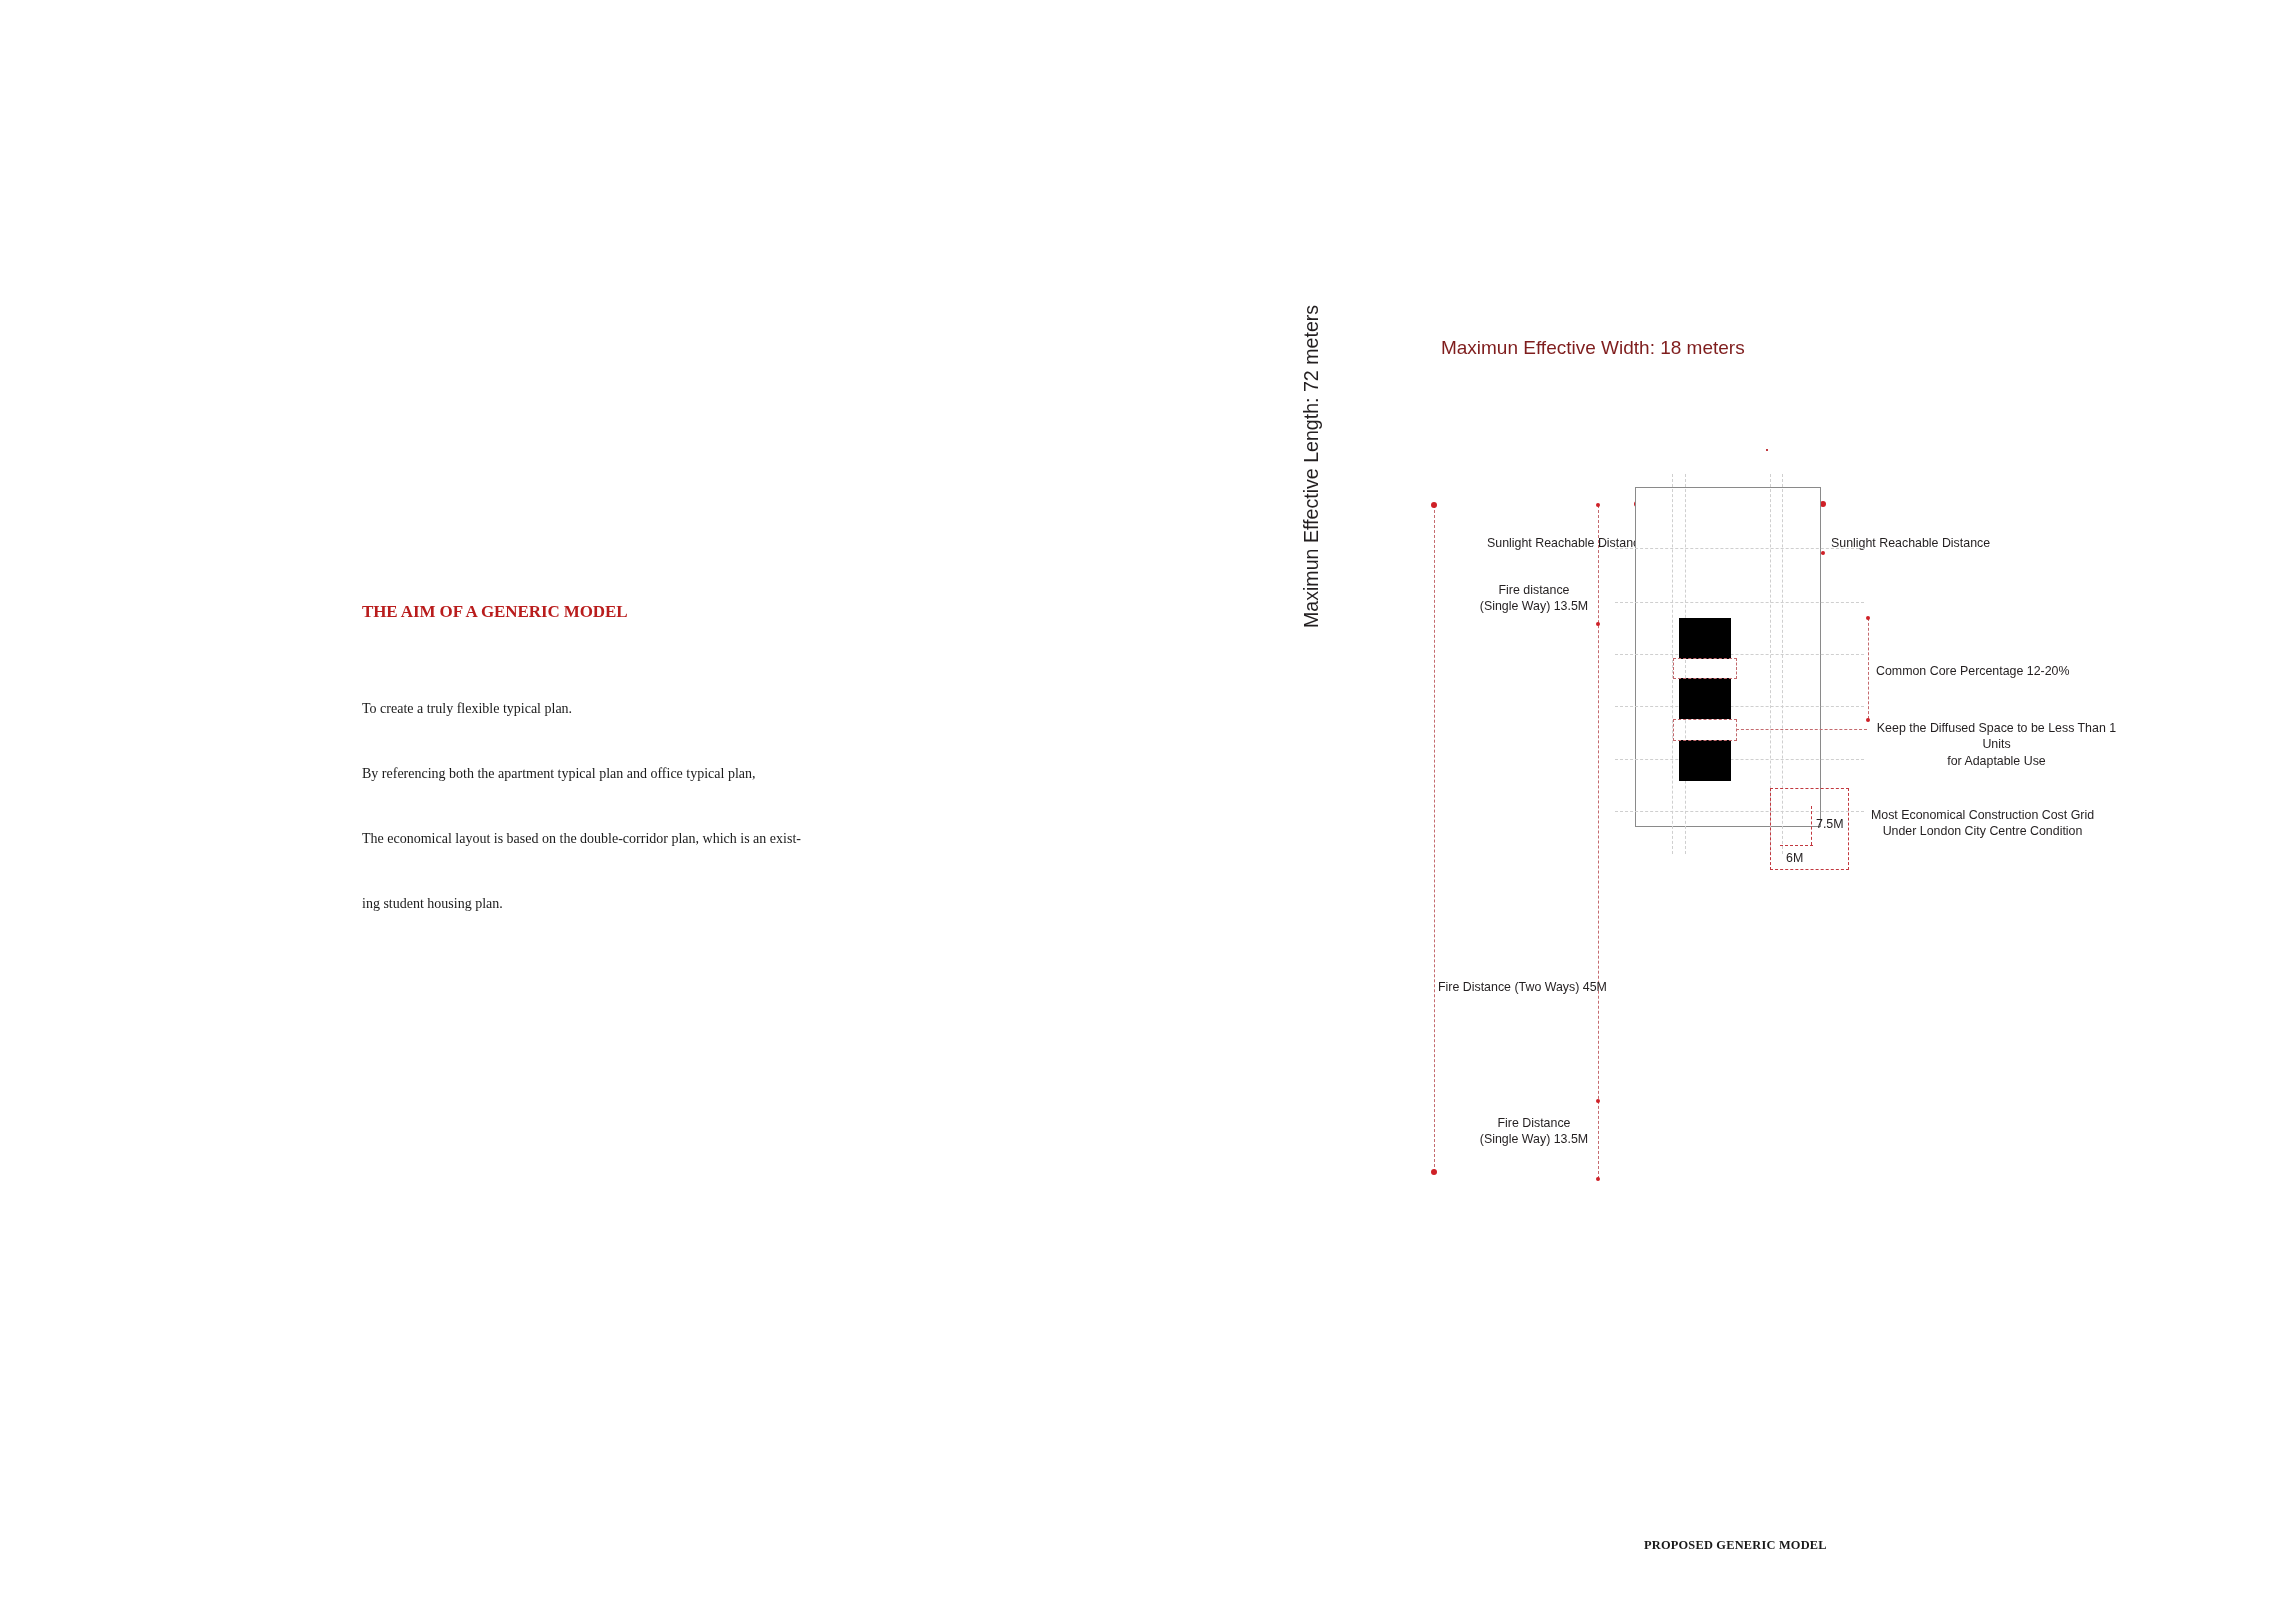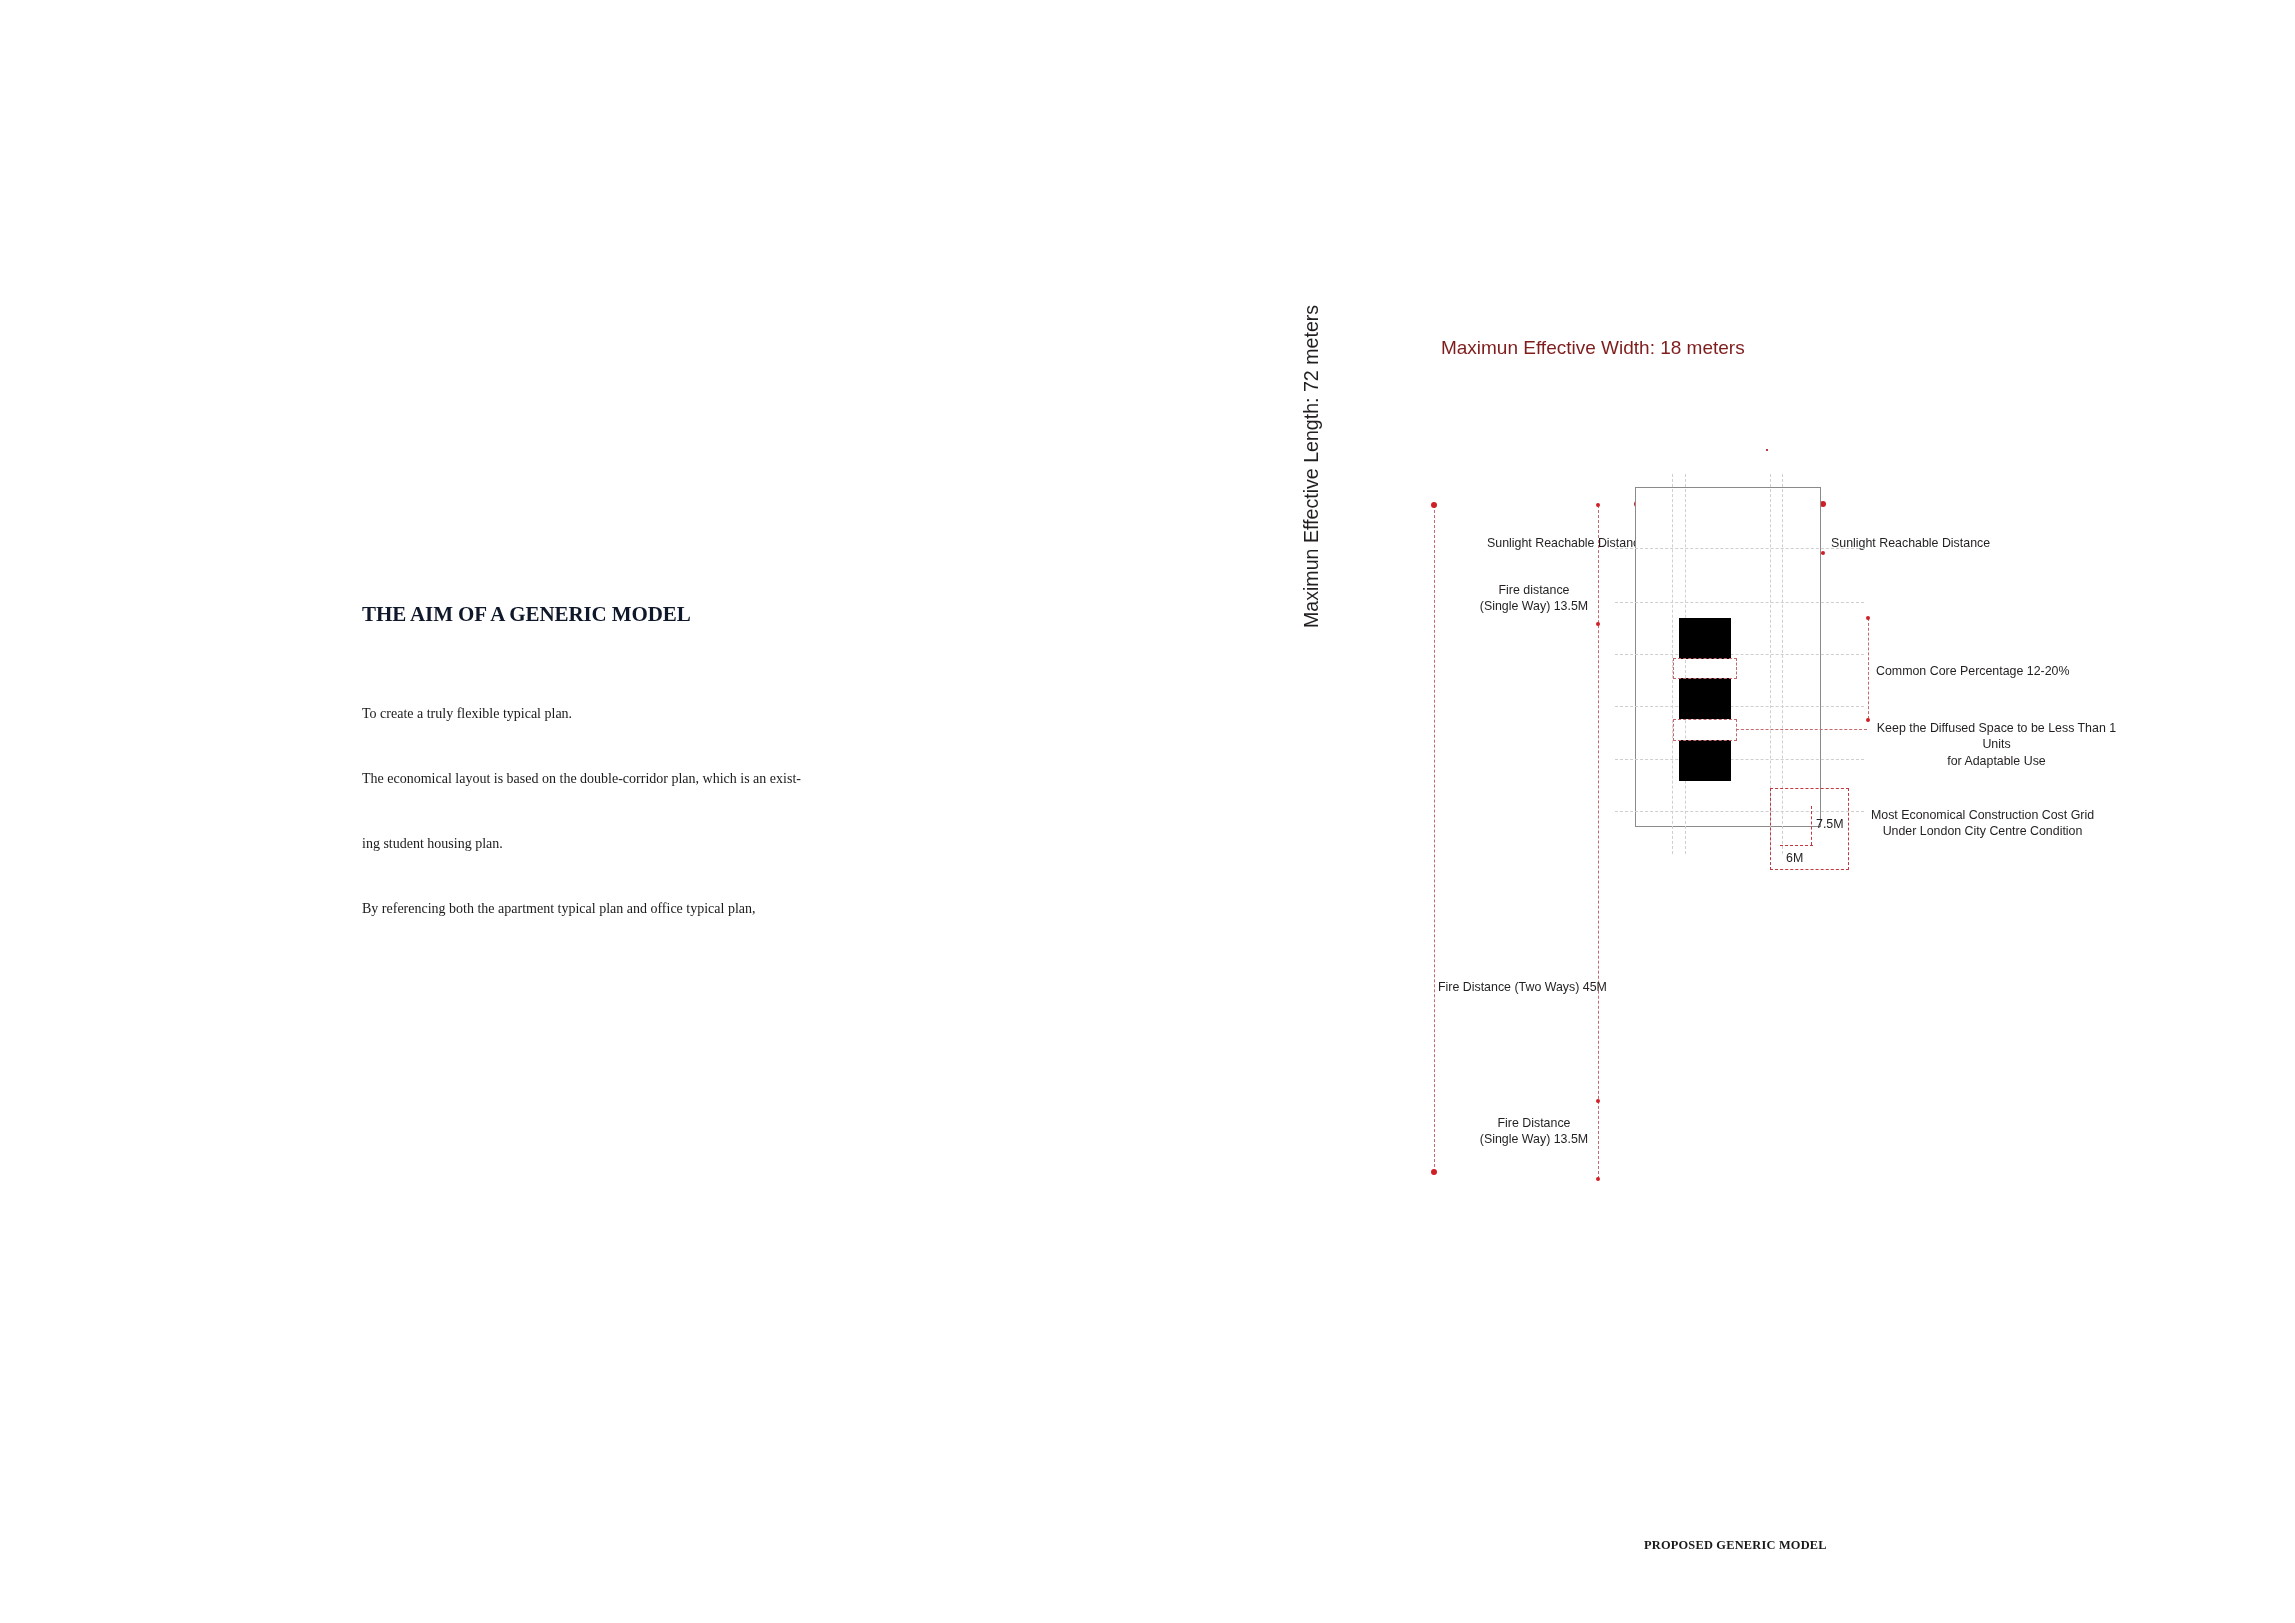--- a/index.html
+++ b/index.html
@@ -20,23 +20,23 @@
   
   #essay {
     position: absolute;
     left: 362px;
     top: 602px;
     width: 458px;
   }
   #essay-title {
     font-family: "Liberation Serif", serif;
     font-weight: bold;
-    font-size: 21px;
+    font-size: 17px;
     letter-spacing: -0.1px;
-    color: #0f172a;
+    color: #b91c1c;
     margin: 0 0 54px 0;
     white-space: nowrap;
   }
   .essay-para {
     font-family: "Liberation Serif", serif;
     font-size: 14px;
     line-height: 65px;
     color: #1a1a1a;
     margin: 0;
     white-space: pre-line;
@@ -157,23 +157,23 @@
     color: #1a1a1a;
     white-space: nowrap;
   }
 </style>
 </head>
 <body>
 
 <div id="essay">
   <h1 id="essay-title">THE AIM OF A GENERIC MODEL</h1>
   <p class="essay-para">To create a truly flexible typical plan.</p>
+  <p class="essay-para">By referencing both the apartment typical plan and office typical plan,</p>
   <p class="essay-para">The economical layout is based on the double-corridor plan, which is an exist-
 ing student housing plan.</p>
-  <p class="essay-para">By referencing both the apartment typical plan and office typical plan,</p>
 </div>
 
 <div id="diagram">
 
   <div class="dg-title" style="left:9.8px; top:-3.3px; width:484px; text-align:center;">Maximun Effective Width: 18 meters</div>
 
   <div id="vlabel">Maximun Effective Length: 72 meters</div>
 
   <div class="dim-h" style="left:296px; top:164px; width:186px;"></div>
   <div class="dot" style="left:296px; top:164px;"></div>

